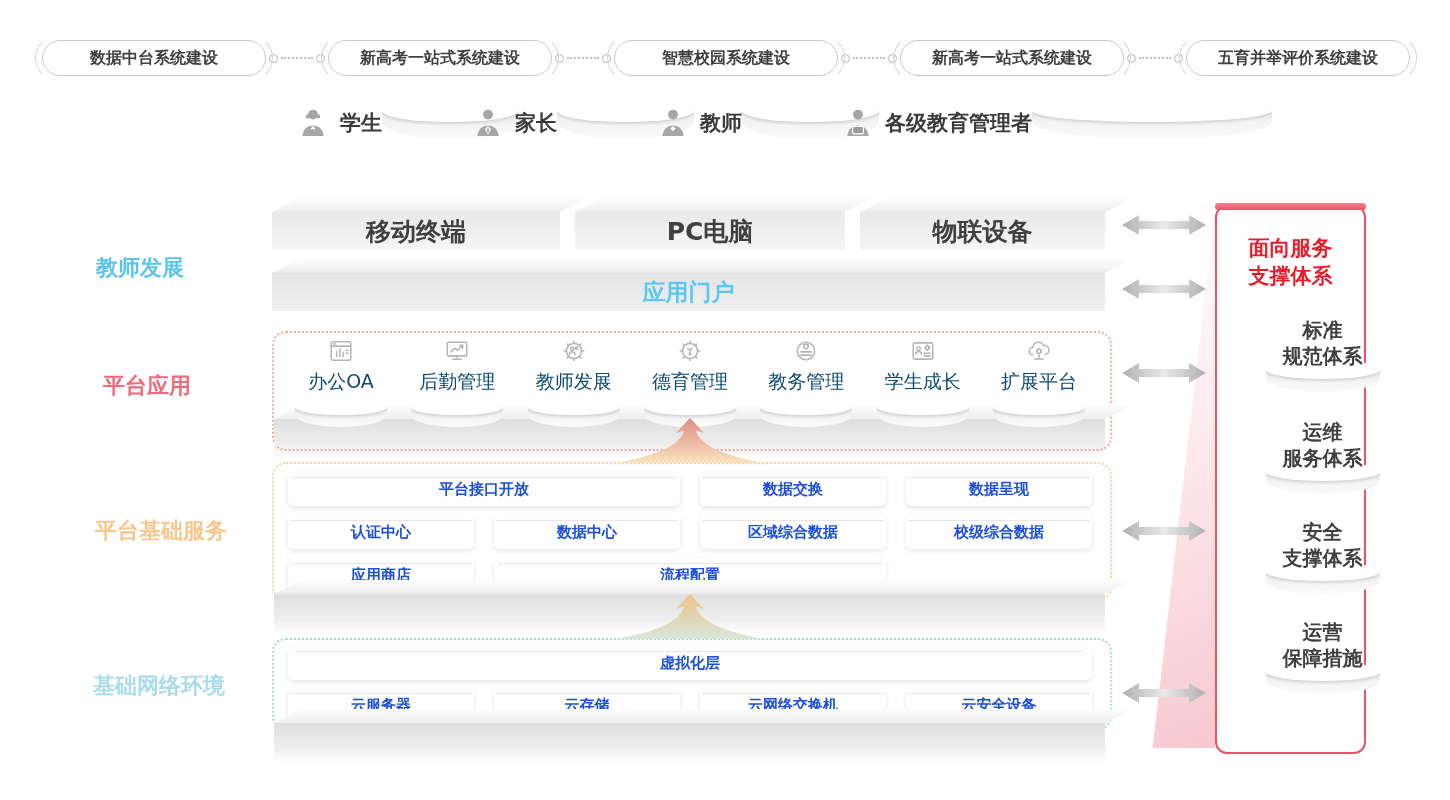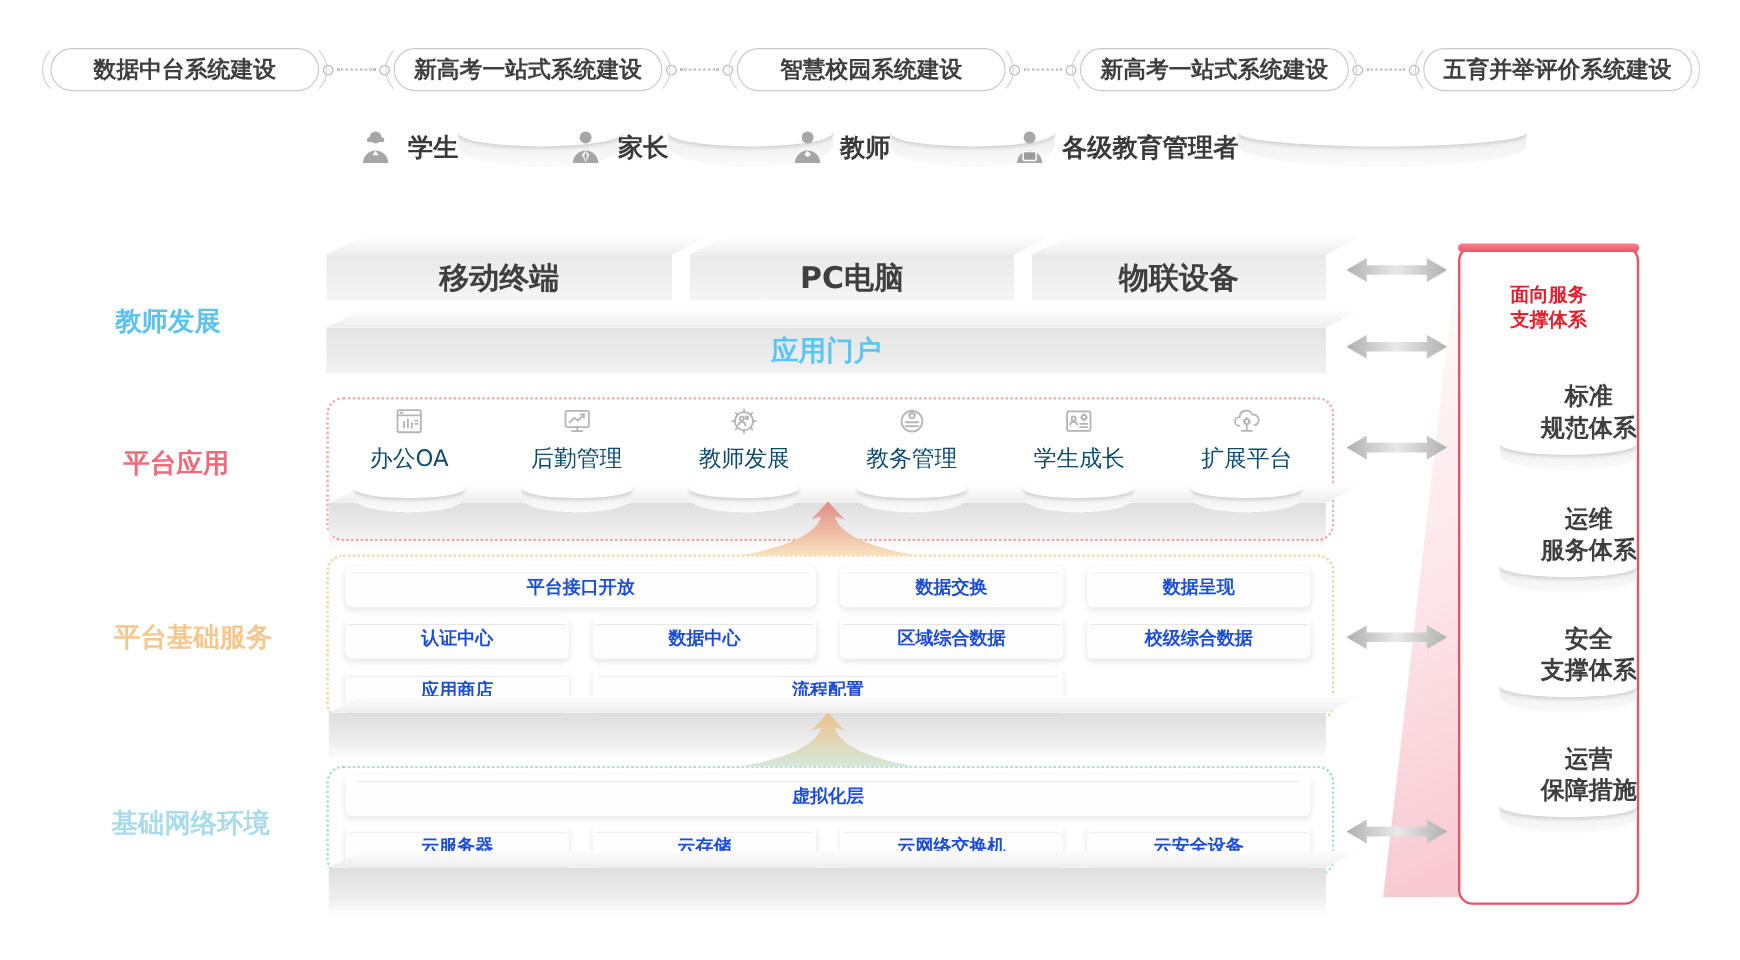--- a/index.html
+++ b/index.html
@@ -3,21 +3,21 @@
 <meta charset="utf-8">
 <style>
   html,body{margin:0;padding:0;background:#fff;}
   body{font-family:"DejaVu Sans","Liberation Sans",sans-serif;}
   .canvas{position:relative;width:1450px;height:800px;background:#fff;overflow:hidden;}
 
   
   .pills{position:absolute;left:42px;top:40px;width:1368px;display:flex;align-items:center;}
   .pill{position:relative;flex:1;height:34px;border:1px solid #c9c9c9;border-radius:18px;
         display:flex;align-items:center;justify-content:center;background:#fff;
-        font-size:19px;font-weight:600;color:#3f3f3f;white-space:nowrap;}
+        font-size:16px;font-weight:600;color:#3f3f3f;white-space:nowrap;}
   .pill::before{content:"";position:absolute;left:-8px;top:-6px;width:44px;height:44px;
         border:1px solid transparent;border-left-color:#d4d4d4;border-radius:50%;}
   .pill::after{content:"";position:absolute;right:-8px;top:-6px;width:44px;height:44px;
         border:1px solid transparent;border-right-color:#d4d4d4;border-radius:50%;}
   .connector{width:56px;flex:none;display:flex;align-items:center;padding:0 3px;}
   .c-dot{width:7px;height:7px;border:1px solid #b5b5b5;border-radius:50%;flex:none;background:#fff;}
   .c-line{flex:1;border-top:2px dotted #c2c2c2;margin:0 3px;}
 
   
   .ped{position:relative;flex:none;}
@@ -82,22 +82,22 @@
   .dblarrow{position:absolute;z-index:3;}
 
   
   .wedge{position:absolute;left:1150px;top:208px;width:65px;height:540px;z-index:0;
         background:linear-gradient(155deg,rgba(252,226,230,0) 0%,rgba(249,206,213,0.55) 55%,rgba(246,190,199,0.85) 100%);
         clip-path:polygon(100% 0,100% 100%,4% 100%);}
   .panel{position:absolute;left:1215px;top:205px;width:147px;height:545px;background:#fff;
         border:2px solid #ee5064;border-radius:12px;z-index:1;}
   .panel-topbar{position:absolute;top:-4px;left:-2px;right:-2px;height:7px;border-radius:7px;
         background:linear-gradient(180deg,#f9808f,#ef5266);}
-  .panel-title{margin-top:28px;text-align:center;font-size:16px;font-weight:800;line-height:1.32;color:#e81d2c;}
-  .panel-item{position:absolute;left:0;width:100%;display:flex;flex-direction:column;align-items:flex-end;}
+  .panel-title{margin-top:28px;text-align:center;font-size:21px;font-weight:800;line-height:1.32;color:#e81d2c;}
+  .panel-item{position:absolute;left:0;width:100%;display:flex;flex-direction:column;align-items:center;padding-left:32px;}
   .panel-item-label{font-size:20px;font-weight:700;color:#3f3f3f;text-align:center;line-height:1.3;position:relative;z-index:2;}
   .panel-item .ped{width:114px;height:32px;margin-top:-9px;}
 
   .user-icon svg{display:block;}
 </style>
 </head>
 <body>
 
 <div class="canvas">
 
@@ -303,20 +303,35 @@
       </span>
       <span class="app-label">教师发展</span>
       <div class="ped">
           <div class="ped-body"></div>
           <div class="ped-top"></div>
         </div>
     </div>
     <div class="app-item">
       <span class="app-icon">
         <svg width="26" height="26" viewBox="0 0 24 24">
+            <circle cx="12" cy="12" r="7"></circle>
+            <path d="M12 3v2 M12 19v2 M3 12h2 M19 12h2 M5.6 5.6l1.4 1.4 M17 17l1.4 1.4 M18.4 5.6L17 7 M7 17l-1.4 1.4"></path>
+            <path d="M12 14.5v-3 M12 11.5l-2-2 M12 11.5l2-2"></path>
+            <circle cx="12" cy="14.8" r="0.8"></circle>
+          </svg>
+      </span>
+      <span class="app-label">德育管理</span>
+      <div class="ped">
+          <div class="ped-body"></div>
+          <div class="ped-top"></div>
+        </div>
+    </div>
+    <div class="app-item">
+      <span class="app-icon">
+        <svg width="26" height="26" viewBox="0 0 24 24">
             <circle cx="12" cy="12" r="8"></circle>
             <circle cx="12" cy="7.8" r="2"></circle>
             <path d="M12 4.8v1 M9.8 6.2l.7.7 M14.2 6.2l-.7.7"></path>
             <line x1="7.2" y1="12.8" x2="16.8" y2="12.8"></line>
             <line x1="7.2" y1="15.8" x2="16.8" y2="15.8"></line>
           </svg>
       </span>
       <span class="app-label">教务管理</span>
       <div class="ped">
           <div class="ped-body"></div>

